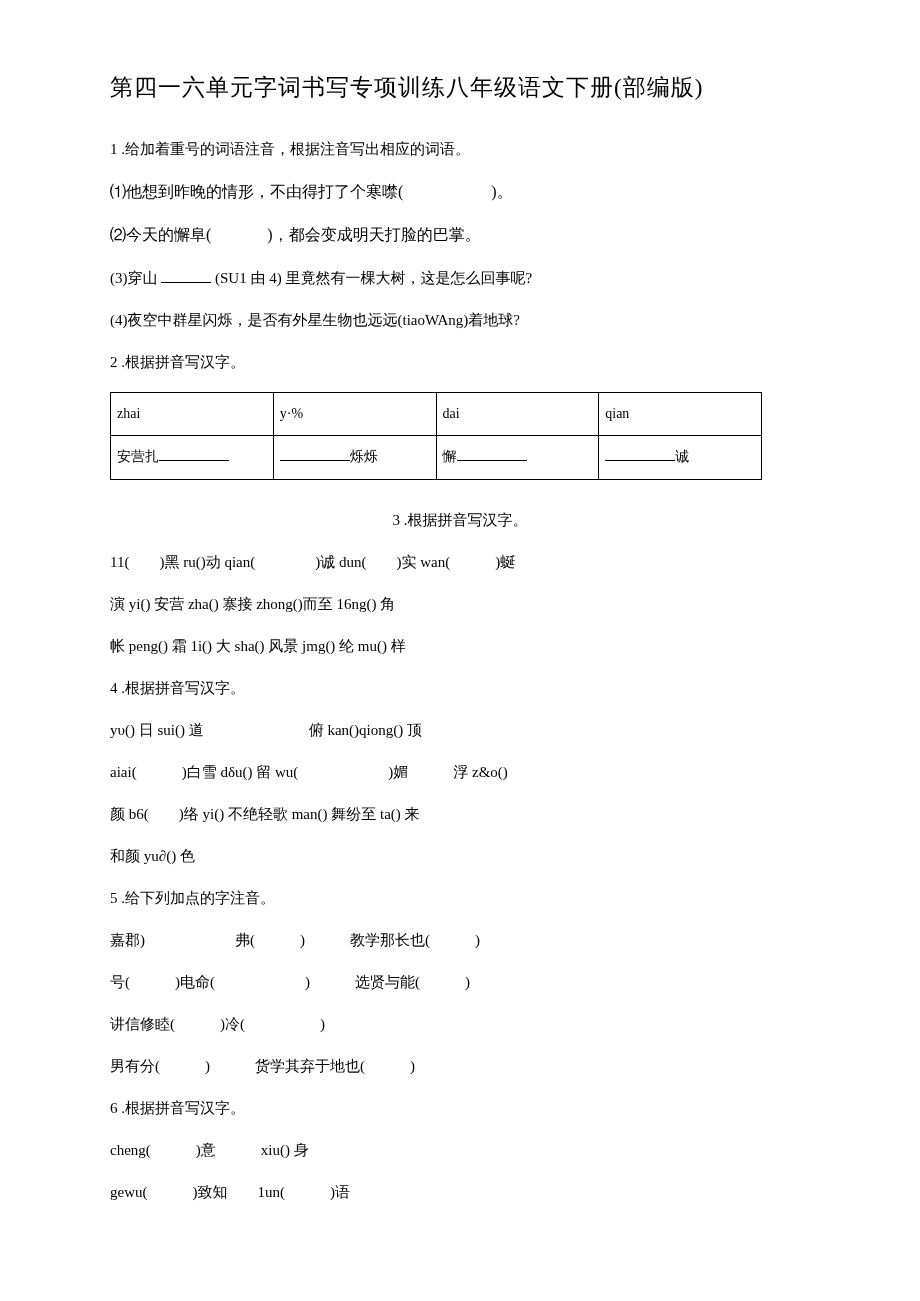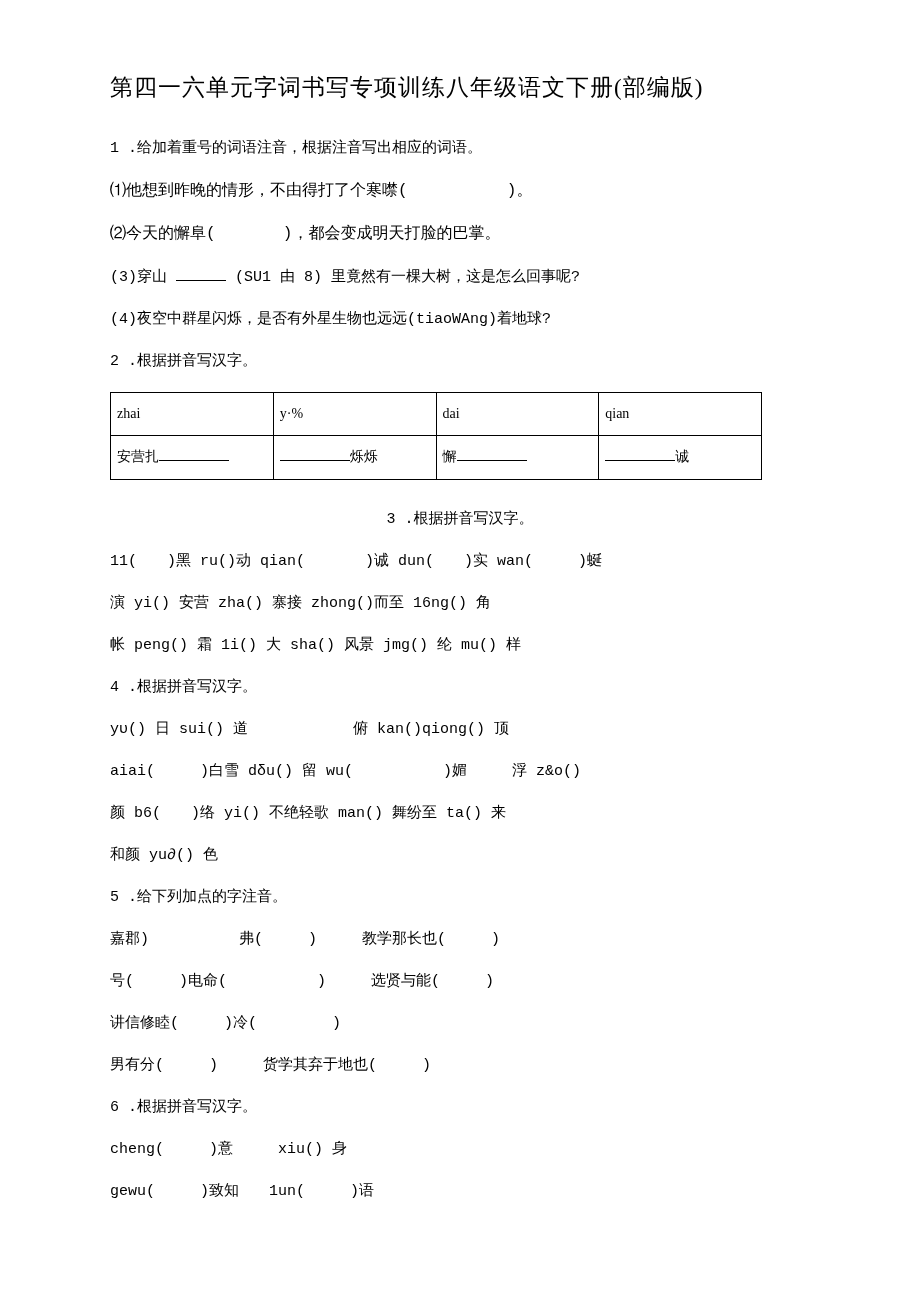--- a/index.html
+++ b/index.html
@@ -18,21 +18,20 @@
     }
     .title {
       font-size: 23px;
       font-weight: normal;
       text-align: left;
       margin-bottom: 30px;
       letter-spacing: 1px;
     }
     .line {
       margin-bottom: 18px;
-      font-family: Liberation Mono, monospace;
     }
     .small {
       font-size: 16px;
     }
     .blank {
       display: inline-block;
       border-bottom: 1px solid #000;
       min-width: 50px;
       height: 1em;
       vertical-align: baseline;
@@ -82,21 +81,21 @@
 
 <div class="line small">
   <span>⑵今天的懈阜(</span>
   <span>　　　</span>
   <span>)，都会变成明天打脸的巴掌。</span>
 </div>
 
 <div class="line">
   <span>(3)穿山</span>
   <span class="blank"></span>
-  <span>(SU1 由 8) 里竟然有一棵大树，这是怎么回事呢?</span>
+  <span>(SU1 由 4) 里竟然有一棵大树，这是怎么回事呢?</span>
 </div>
 
 <div class="line">
   <span>(4)夜空中群星闪烁，是否有外星生物也远远(tiaoWAng)着地球?</span>
 </div>
 
 <div class="line">
   <span class="q-num">2</span>
   <span>.根据拼音写汉字。</span>
 </div>

